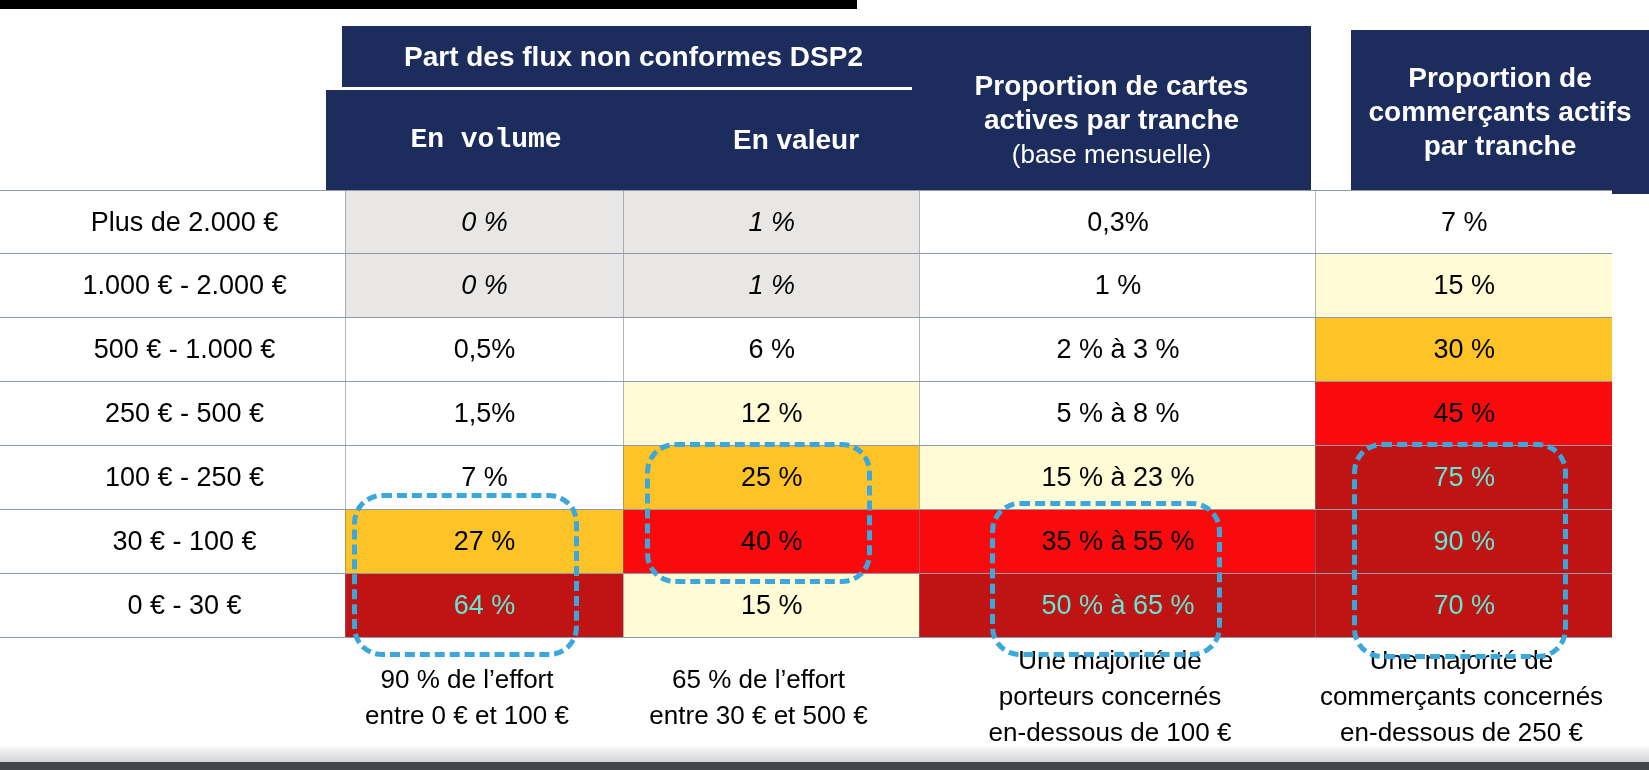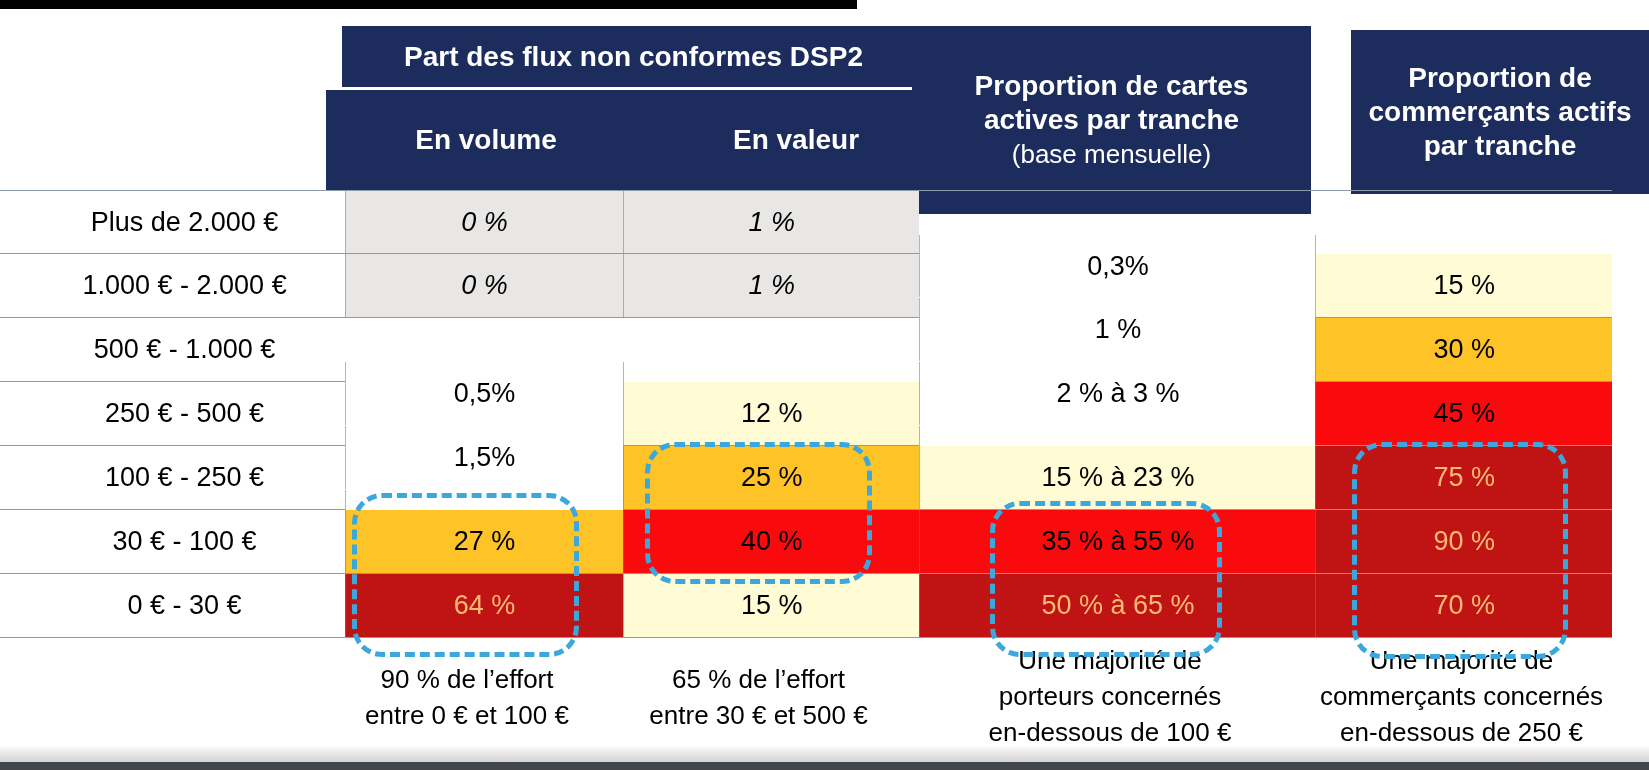--- a/index.html
+++ b/index.html
@@ -14,39 +14,39 @@
   }
   .top-bar{position:absolute;left:0;top:0;width:857px;height:9px;background:var(--topbar);}
   .bottom-light{position:absolute;left:0;top:746px;width:1649px;height:16px;
     background:linear-gradient(#fbfbfb,#d2d3d5);}
   .bottom-dark{position:absolute;left:0;top:762px;width:1649px;height:8px;background:var(--bottombar);}
 
   .hdr{position:absolute;background:var(--navy);color:#fff;font-weight:bold;
     display:flex;flex-direction:column;align-items:center;justify-content:center;
     text-align:center;line-height:34px;font-size:28px;z-index:1;}
   .hdr-merged{left:342px;top:26px;width:583px;height:61px;}
-  .hdr-volume{left:326px;top:90px;width:320px;height:100px;}
+  .hdr-volume{left:326px;top:90px;width:320px;height:100px;font-family:Liberation Mono, monospace;}
   .hdr-valeur{left:611px;top:90px;width:298px;height:100px;padding-left:36px;}
   .hdr-cartes{left:912px;top:26px;width:399px;height:188px;}
   .hdr-comm{left:1314px;top:30px;width:298px;height:164px;margin-left:37px;}
   .hdr .light{font-weight:normal;font-size:26px;}
 
   .grid{position:absolute;left:0;top:190px;width:1612px;z-index:1;}
   .row{display:flex;height:64px;box-sizing:border-box;border-bottom:1px solid var(--grid);}
   .row:first-child{border-top:1px solid var(--grid);}
   .cell{box-sizing:border-box;display:flex;align-items:center;justify-content:center;
     font-size:27px;background:#fff;height:100%;}
   .cell + .cell{border-left:1px solid rgba(110,122,143,0.55);}
   .c0{width:326px;margin-left:24px;} .c1{width:282px;} .c2{width:301px;} .c3{width:402px;} .c4{width:301px;}
   .tone-gray{background:var(--gray);font-style:italic;}
-  .tone-white{background:#ffffff;margin-top:44px;}
+  .tone-white{background:#ffffff;}
   .tone-yellow{background:var(--yellow);text-align:right;}
   .tone-orange{background:var(--orange);}
   .tone-red{background:var(--red);}
-  .tone-darkred{background:var(--darkred);color:#fdba74;}
+  .tone-darkred{background:var(--darkred);color:#5eead4;}
 
   .fn{position:absolute;display:flex;flex-direction:column;align-items:center;justify-content:center;
     text-align:center;font-size:26px;line-height:36px;z-index:1;}
   .fn-volume{left:326px;top:640px;width:282px;height:114px;}
   .fn-valeur{left:608px;top:640px;width:301px;height:114px;}
   .fn-cartes{left:909px;top:636px;width:402px;height:120px;}
   .fn-comm{left:1311px;top:636px;width:301px;height:120px;}
 
   .callout{position:absolute;border:5px dashed var(--callout);border-radius:30px;
     z-index:5;pointer-events:none;background:transparent;}

